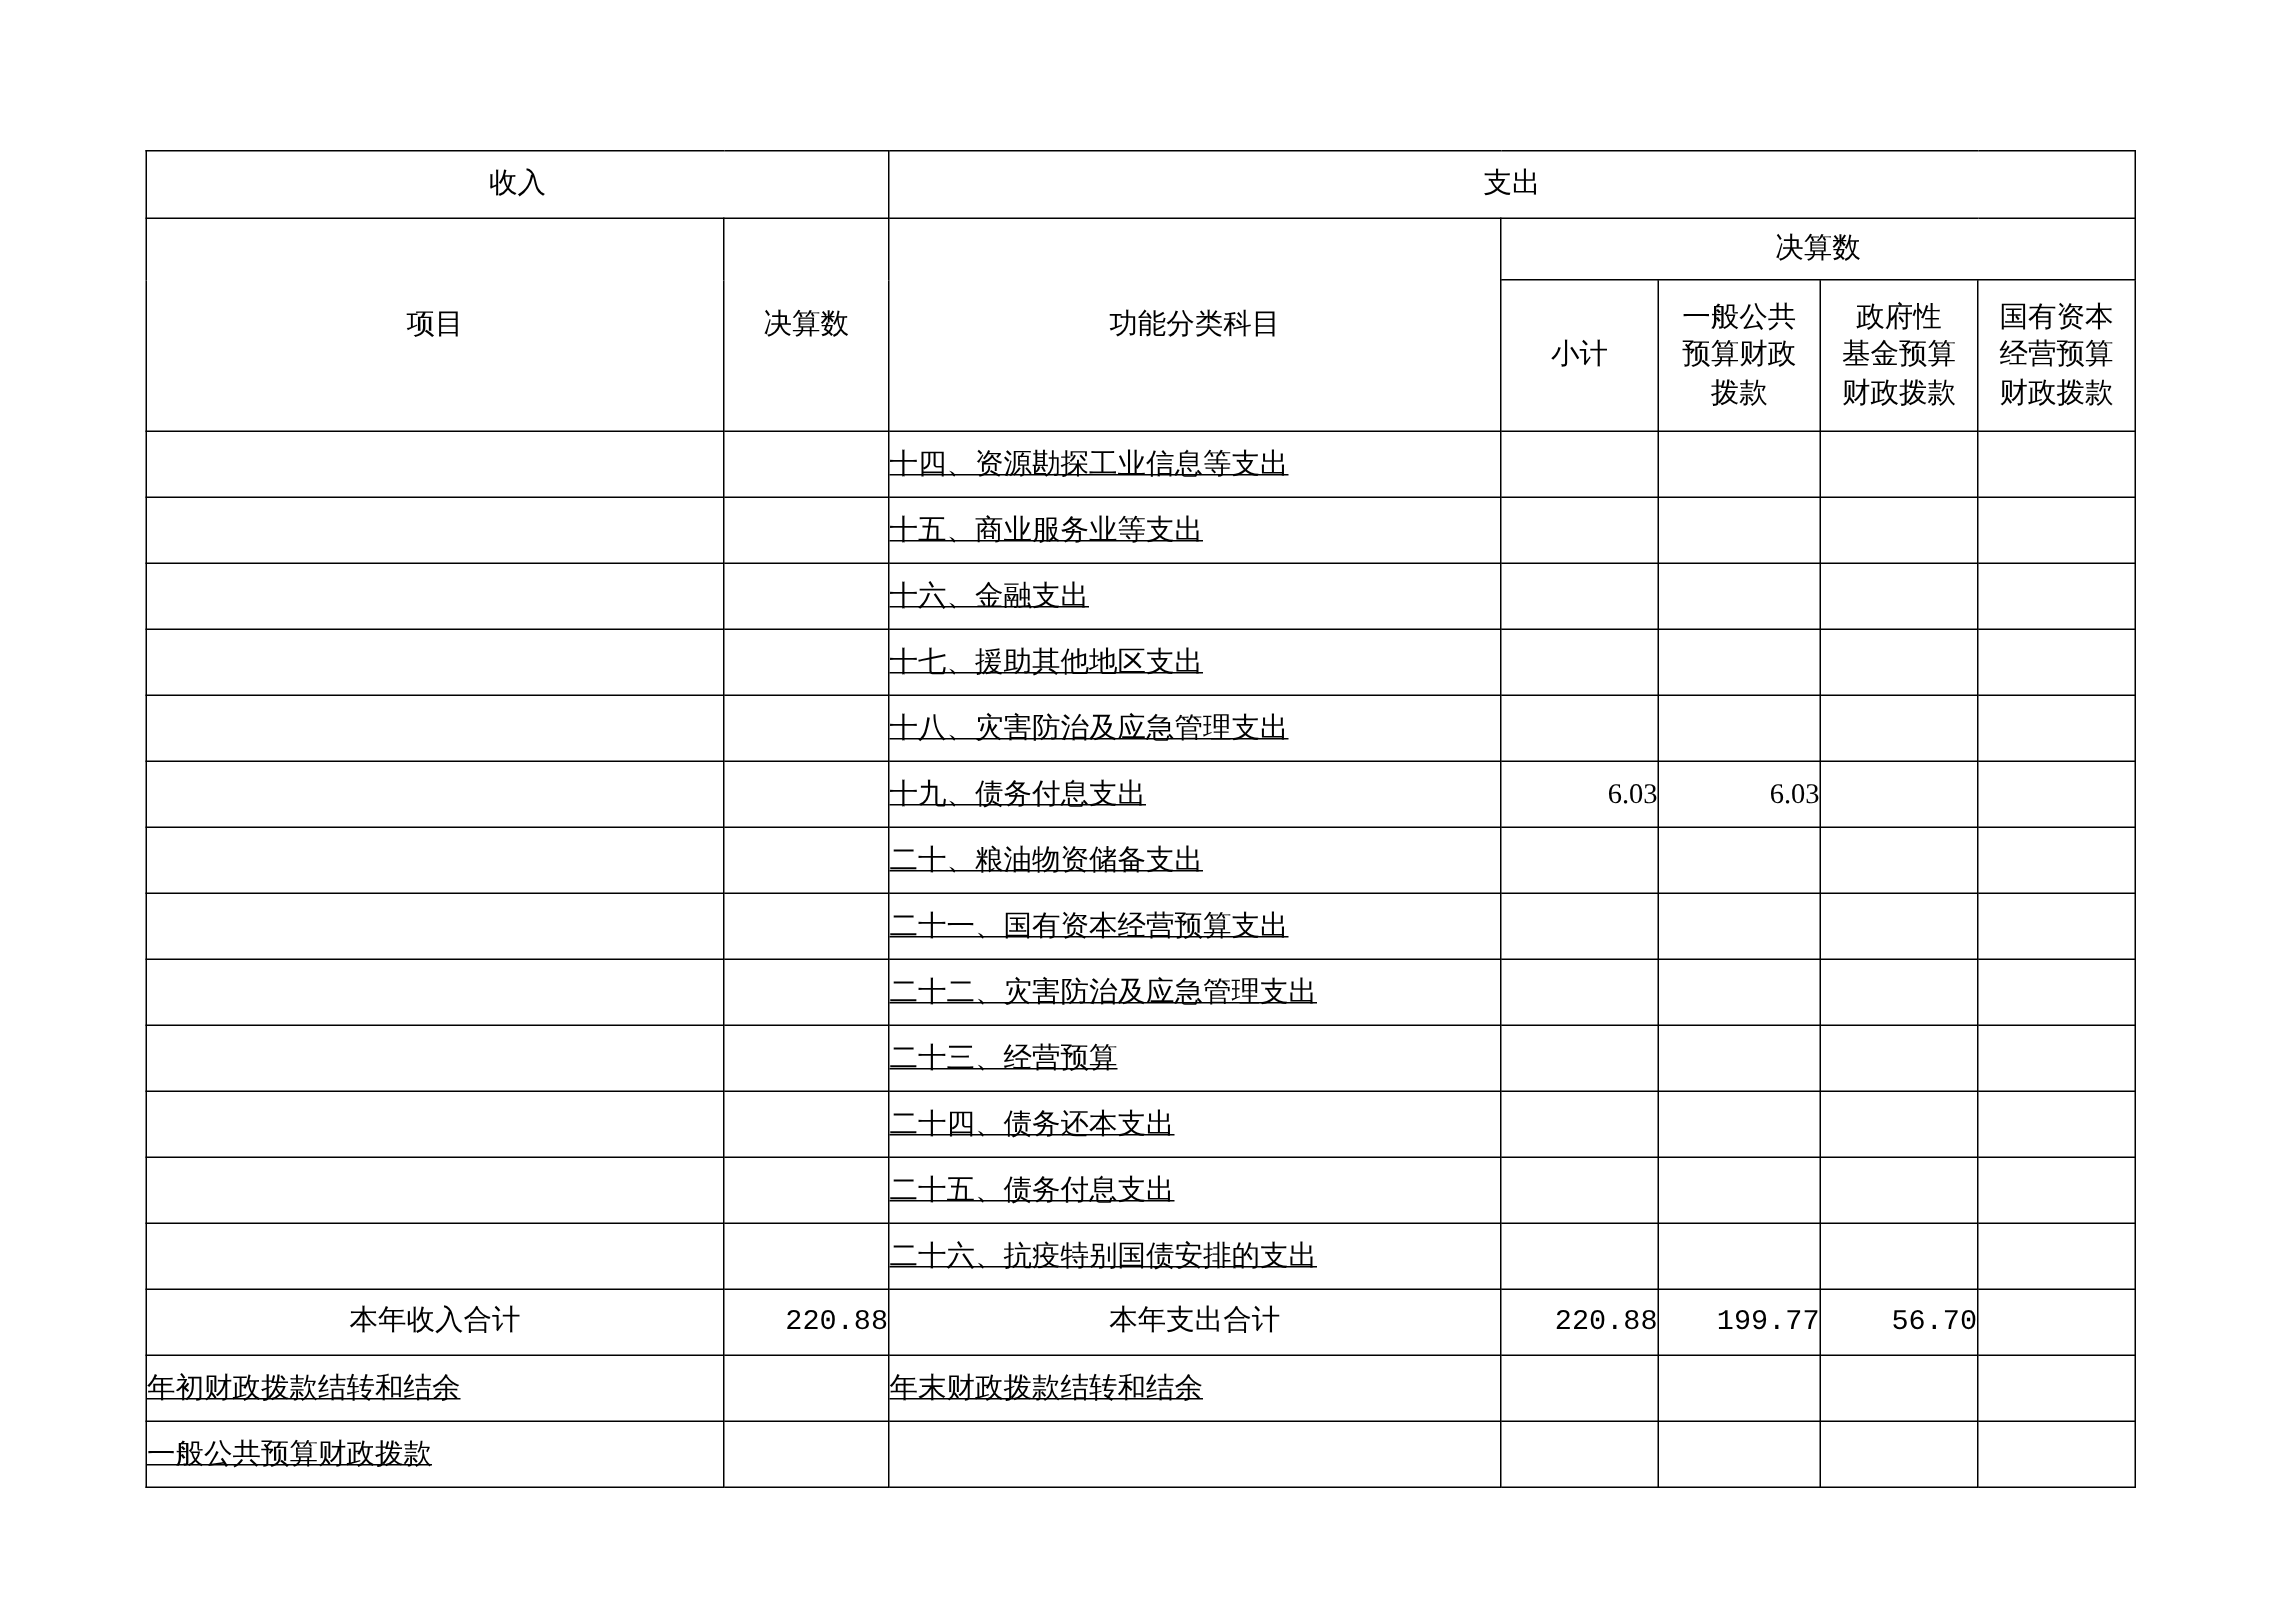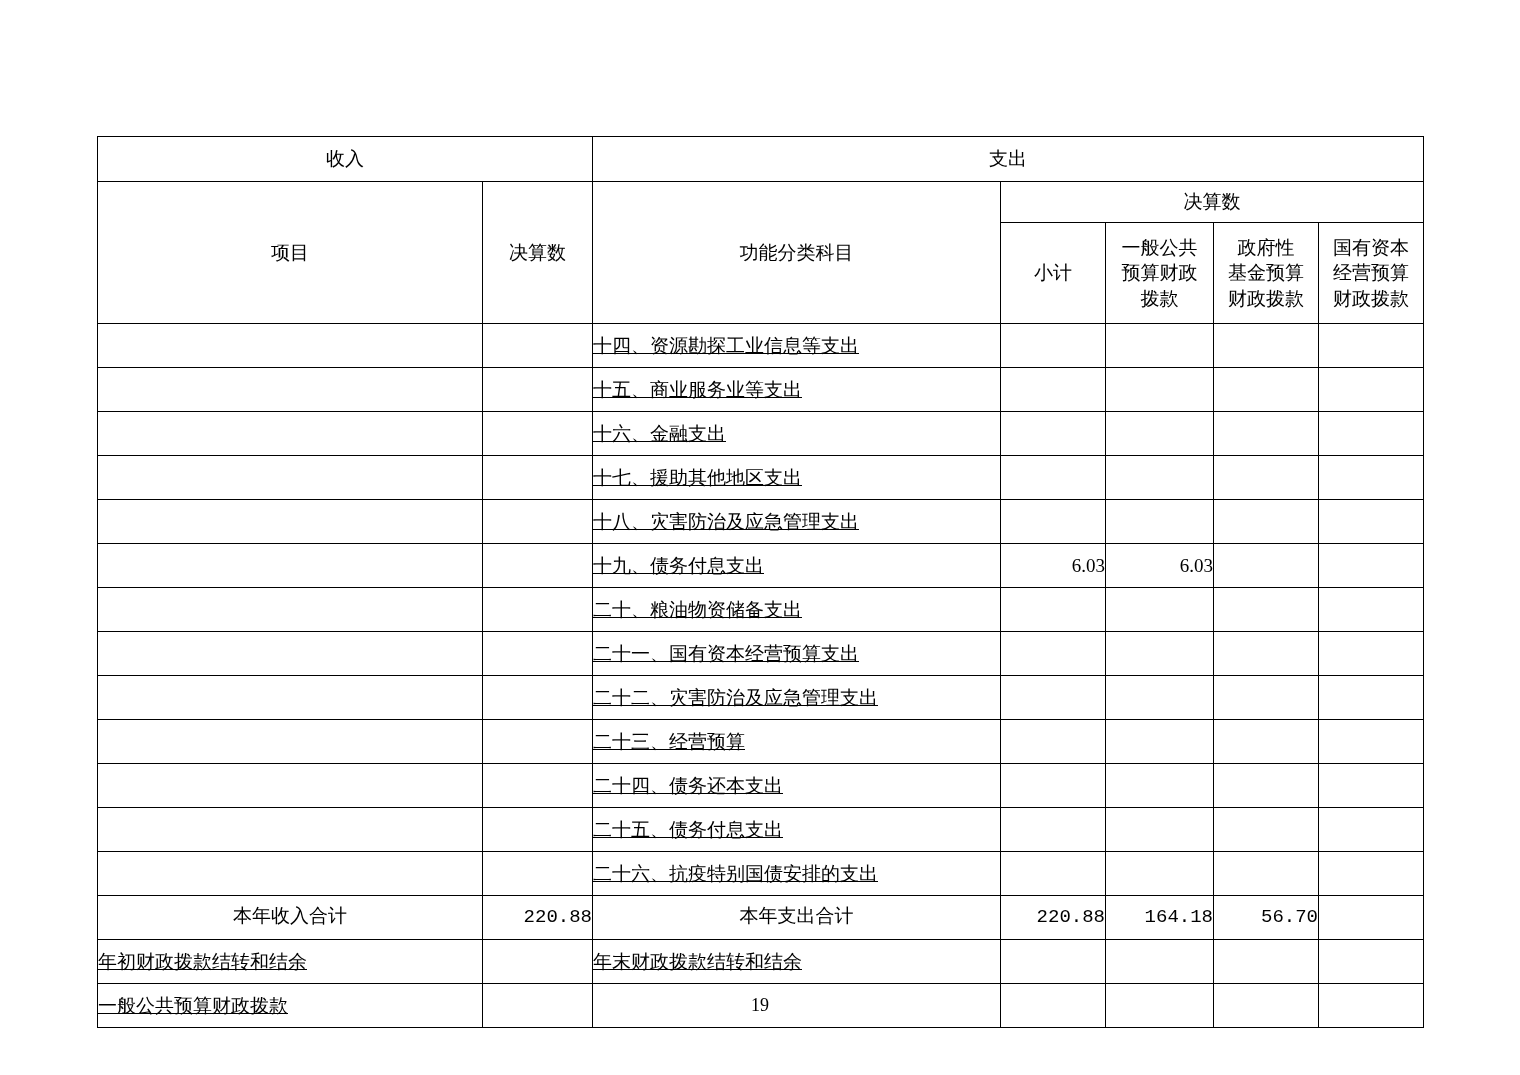--- a/index.html
+++ b/index.html
@@ -21,21 +21,20 @@
     height: 1075px;
     box-sizing: border-box;
   }
   table.fin {
     position: absolute;
     left: 97px;
     top: 100px;
     width: 1326px;
     border-collapse: collapse;
     table-layout: fixed;
-    margin-top: 36px;
   }
   table.fin td, table.fin th {
     border: 1px solid #000000;
     font-weight: normal;
     font-size: 19px;
     line-height: 1.35;
     padding: 0;
     vertical-align: middle;
   }
   .c-center { text-align: center; }
@@ -232,21 +231,21 @@
         <td class="c-right pad-r"></td>
         <td class="c-right pad-r"></td>
         <td class="c-right pad-r"></td>
       </tr>
 
       <tr class="h-row">
         <td class="c-center bold">本年收入合计</td>
         <td class="c-right pad-r bold">220.88</td>
         <td class="c-center bold">本年支出合计</td>
         <td class="c-right pad-r bold">220.88</td>
-        <td class="c-right pad-r bold">164.18</td>
+        <td class="c-right pad-r bold">199.77</td>
         <td class="c-right pad-r bold">56.70</td>
         <td class="c-right pad-r bold"></td>
       </tr>
 
       <tr class="h-row">
         <td class="c-left pad-l">年初财政拨款结转和结余</td>
         <td class="c-right pad-r"></td>
         <td class="c-left pad-l">年末财政拨款结转和结余</td>
         <td class="c-right pad-r"></td>
         <td class="c-right pad-r"></td>
@@ -258,14 +257,13 @@
         <td class="c-right pad-r"></td>
         <td class="c-left pad-l"></td>
         <td class="c-right pad-r"></td>
         <td class="c-right pad-r"></td>
         <td class="c-right pad-r"></td>
         <td class="c-right pad-r"></td>
       </tr>
     </tbody>
   </table>
 
-  <div class="pagenum">19</div>
 </div>
 
 </body></html>

